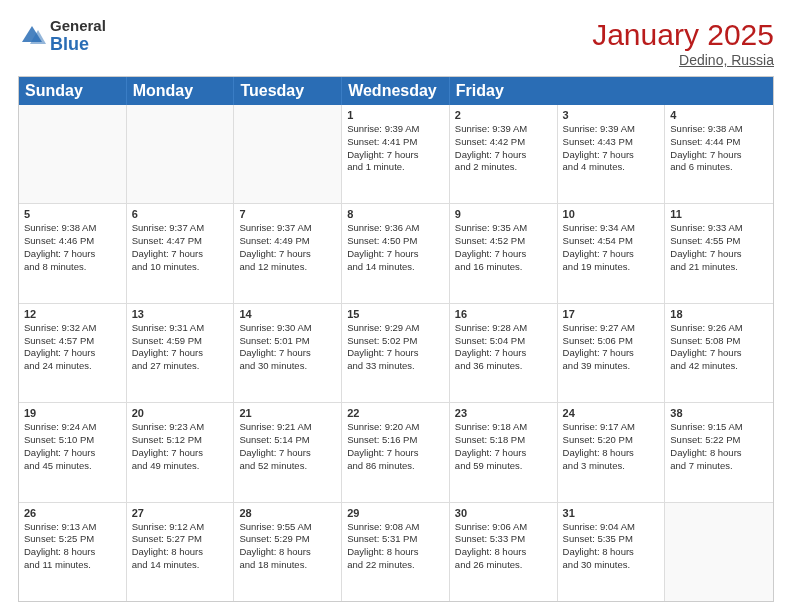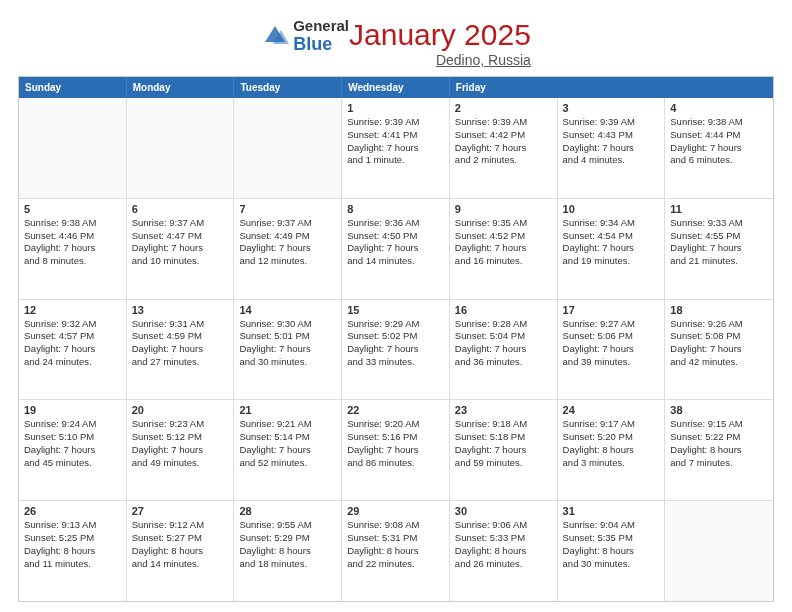--- a/index.html
+++ b/index.html
@@ -12,21 +12,21 @@
     }
     .page {
       width: 792px;
       height: 612px;
       padding: 18px 18px 10px 18px;
       display: flex;
       flex-direction: column;
     }
     .header {
       display: flex;
-      justify-content: center;
+      justify-content: space-between;
       align-items: flex-start;
       margin-bottom: 8px;
     }
     .logo {
       display: flex;
       align-items: center;
       gap: 4px;
     }
     .logo-text {
       display: flex;
@@ -66,21 +66,21 @@
       flex-direction: column;
       border: 1px solid #ccc;
     }
     .cal-header {
       display: grid;
       grid-template-columns: repeat(7, 1fr);
       background: #2a6db5;
     }
     .cal-header-cell {
       color: #fff;
-      font-size: 10px;
+      font-size: 16px;
       font-weight: bold;
       padding: 5px 6px;
       text-align: left;
       border-right: 1px solid #3a7dc5;
     }
     .cal-header-cell:last-child { border-right: none; }
     .cal-body {
       flex: 1;
       display: flex;
       flex-direction: column;

